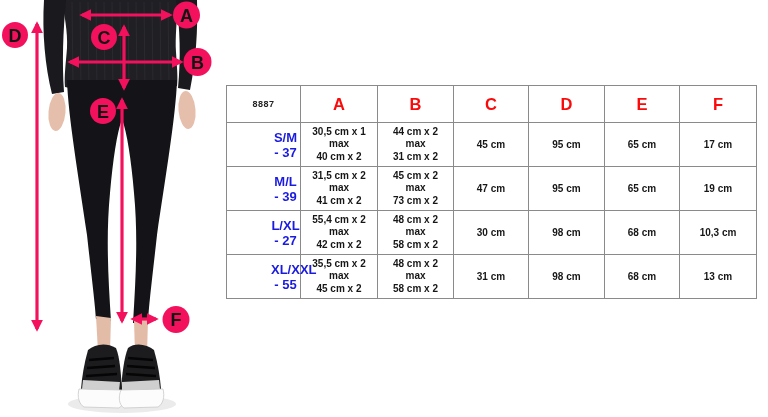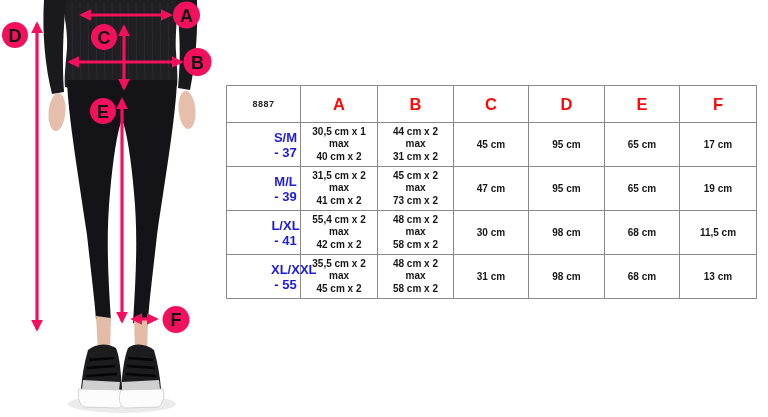--- a/index.html
+++ b/index.html
@@ -194,35 +194,35 @@
             <span>max</span>
             <span>73 cm x 2</span>
         </td>
         <td class="val">47 cm</td>
         <td class="val">95 cm</td>
         <td class="val">65 cm</td>
         <td class="val">19 cm</td>
       </tr>
 
       <tr class="body-row">
-        <td class="size">L/XL - 41</td>
+        <td class="size">L/XL - 27</td>
         <td class="multi">
           <span>55,4 cm x 2</span>
             <span>max</span>
             <span>42 cm x 2</span>
         </td>
         <td class="multi">
           <span>48 cm x 2</span>
             <span>max</span>
             <span>58 cm x 2</span>
         </td>
         <td class="val">30 cm</td>
         <td class="val">98 cm</td>
         <td class="val">68 cm</td>
-        <td class="val">11,5 cm</td>
+        <td class="val">10,3 cm</td>
       </tr>
 
       <tr class="body-row">
         <td class="size">XL/XXL - 55</td>
         <td class="multi">
           <span>35,5 cm x 2</span>
             <span>max</span>
             <span>45 cm x 2</span>
         </td>
         <td class="multi">

